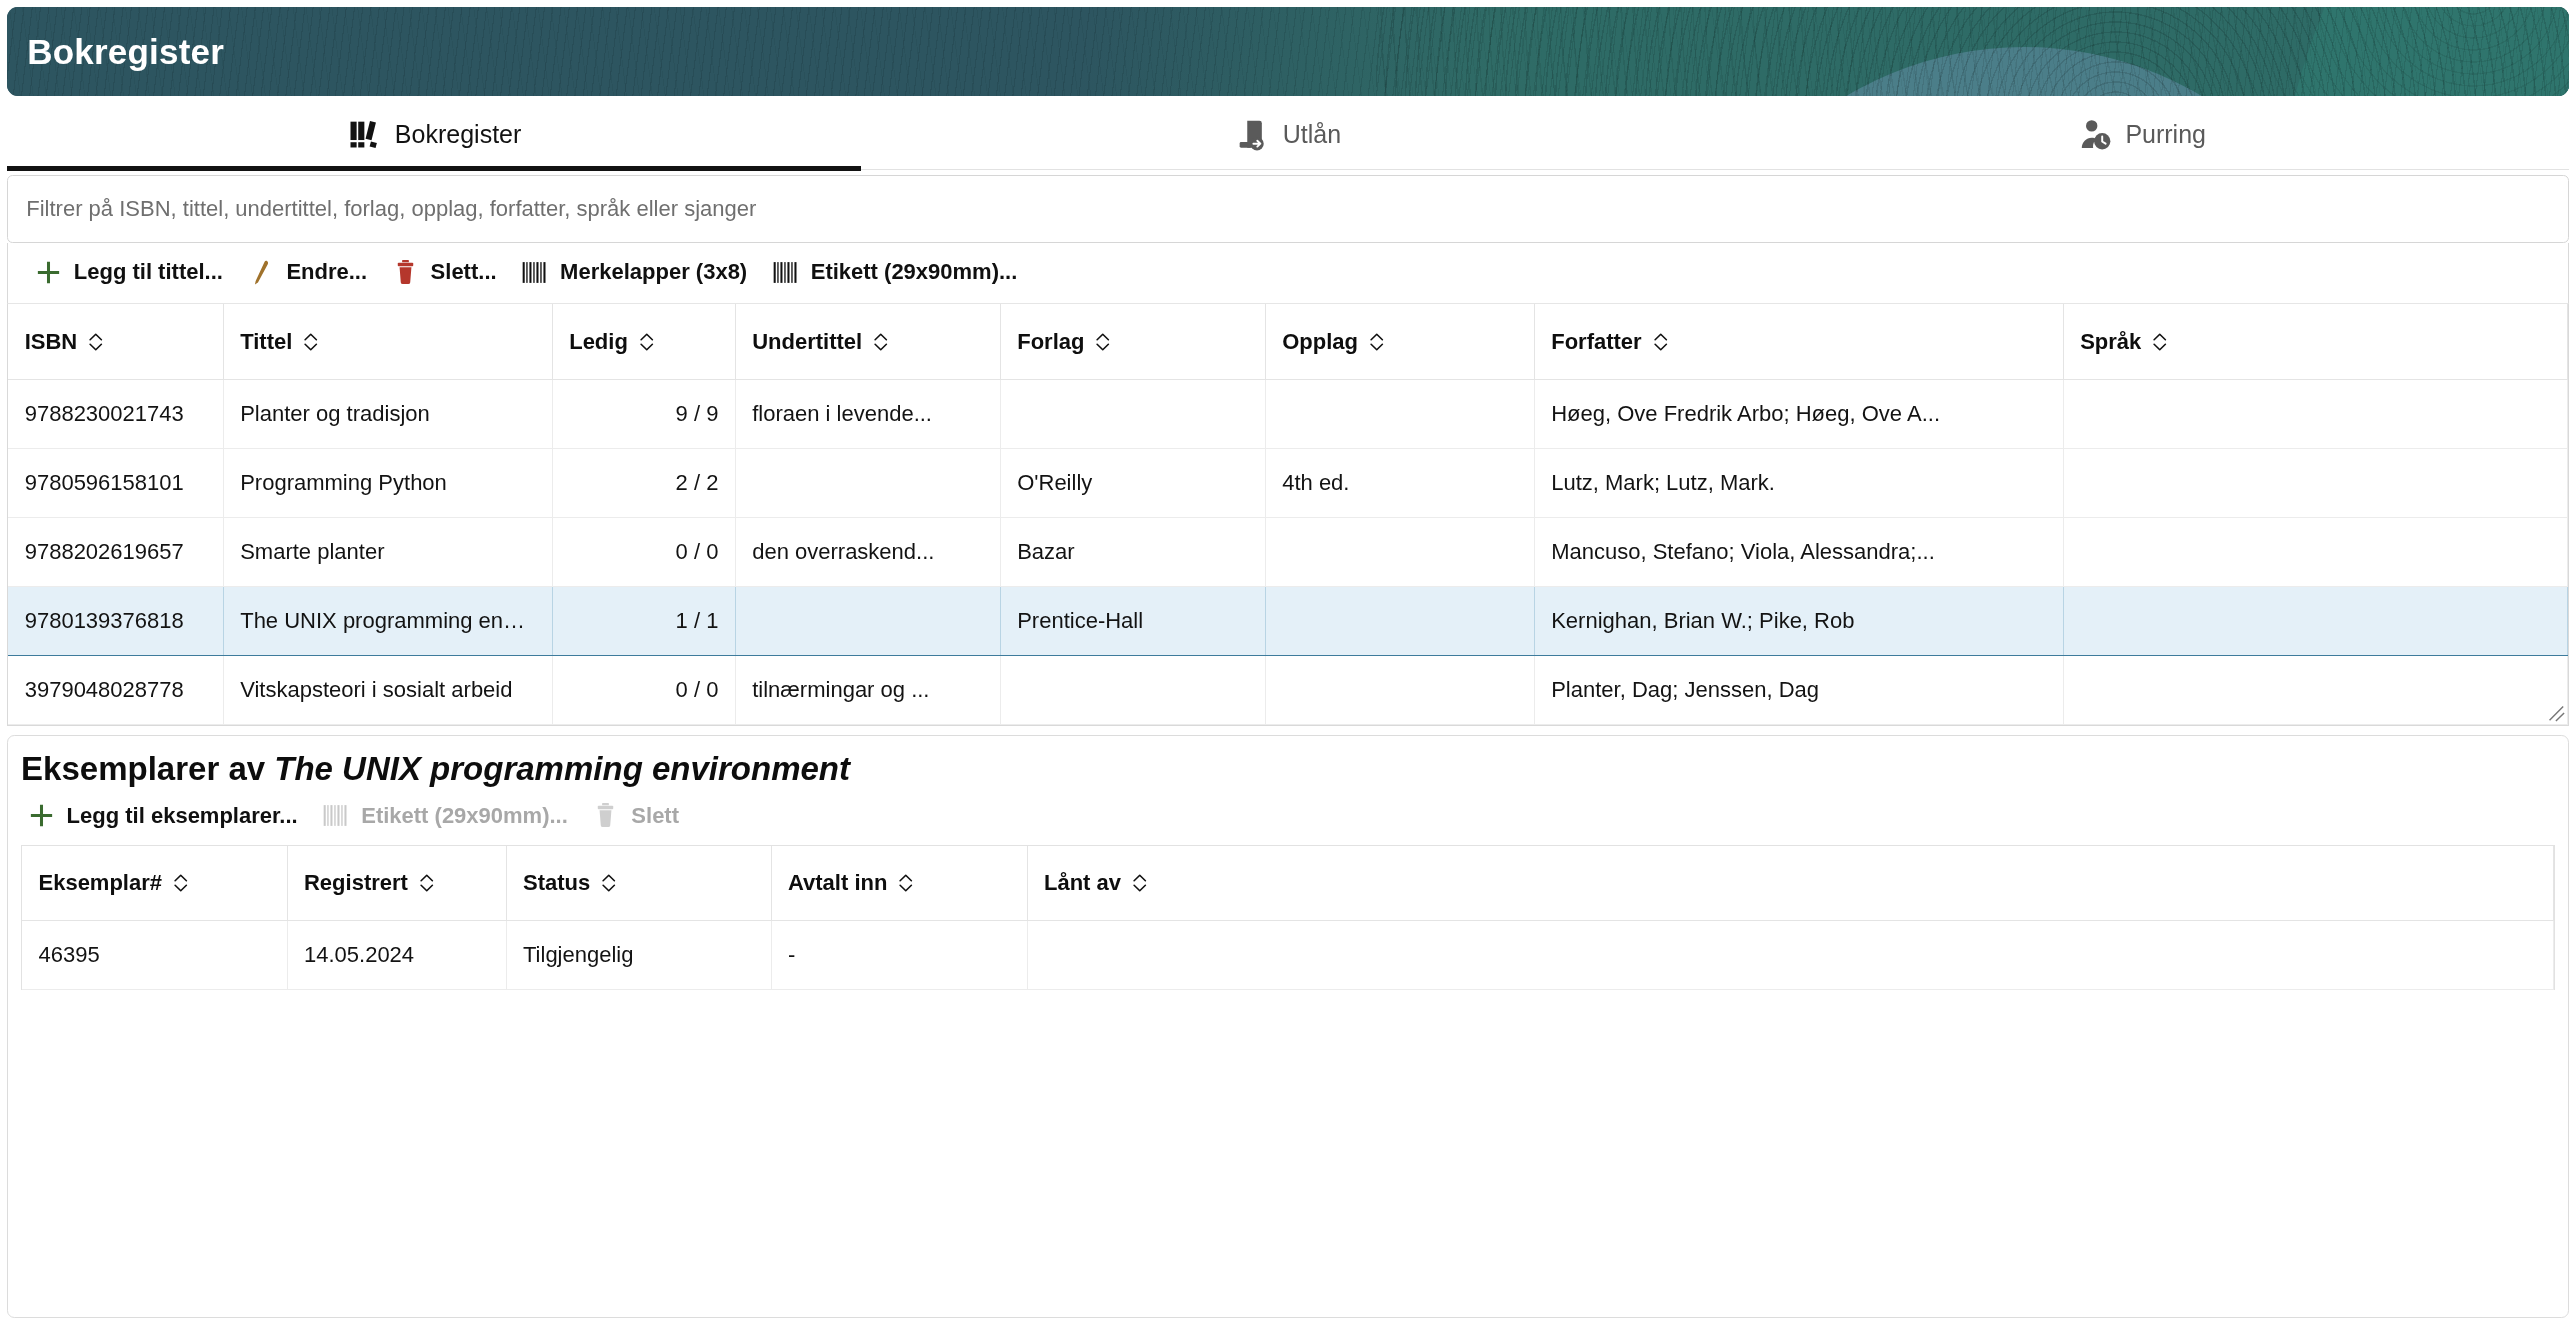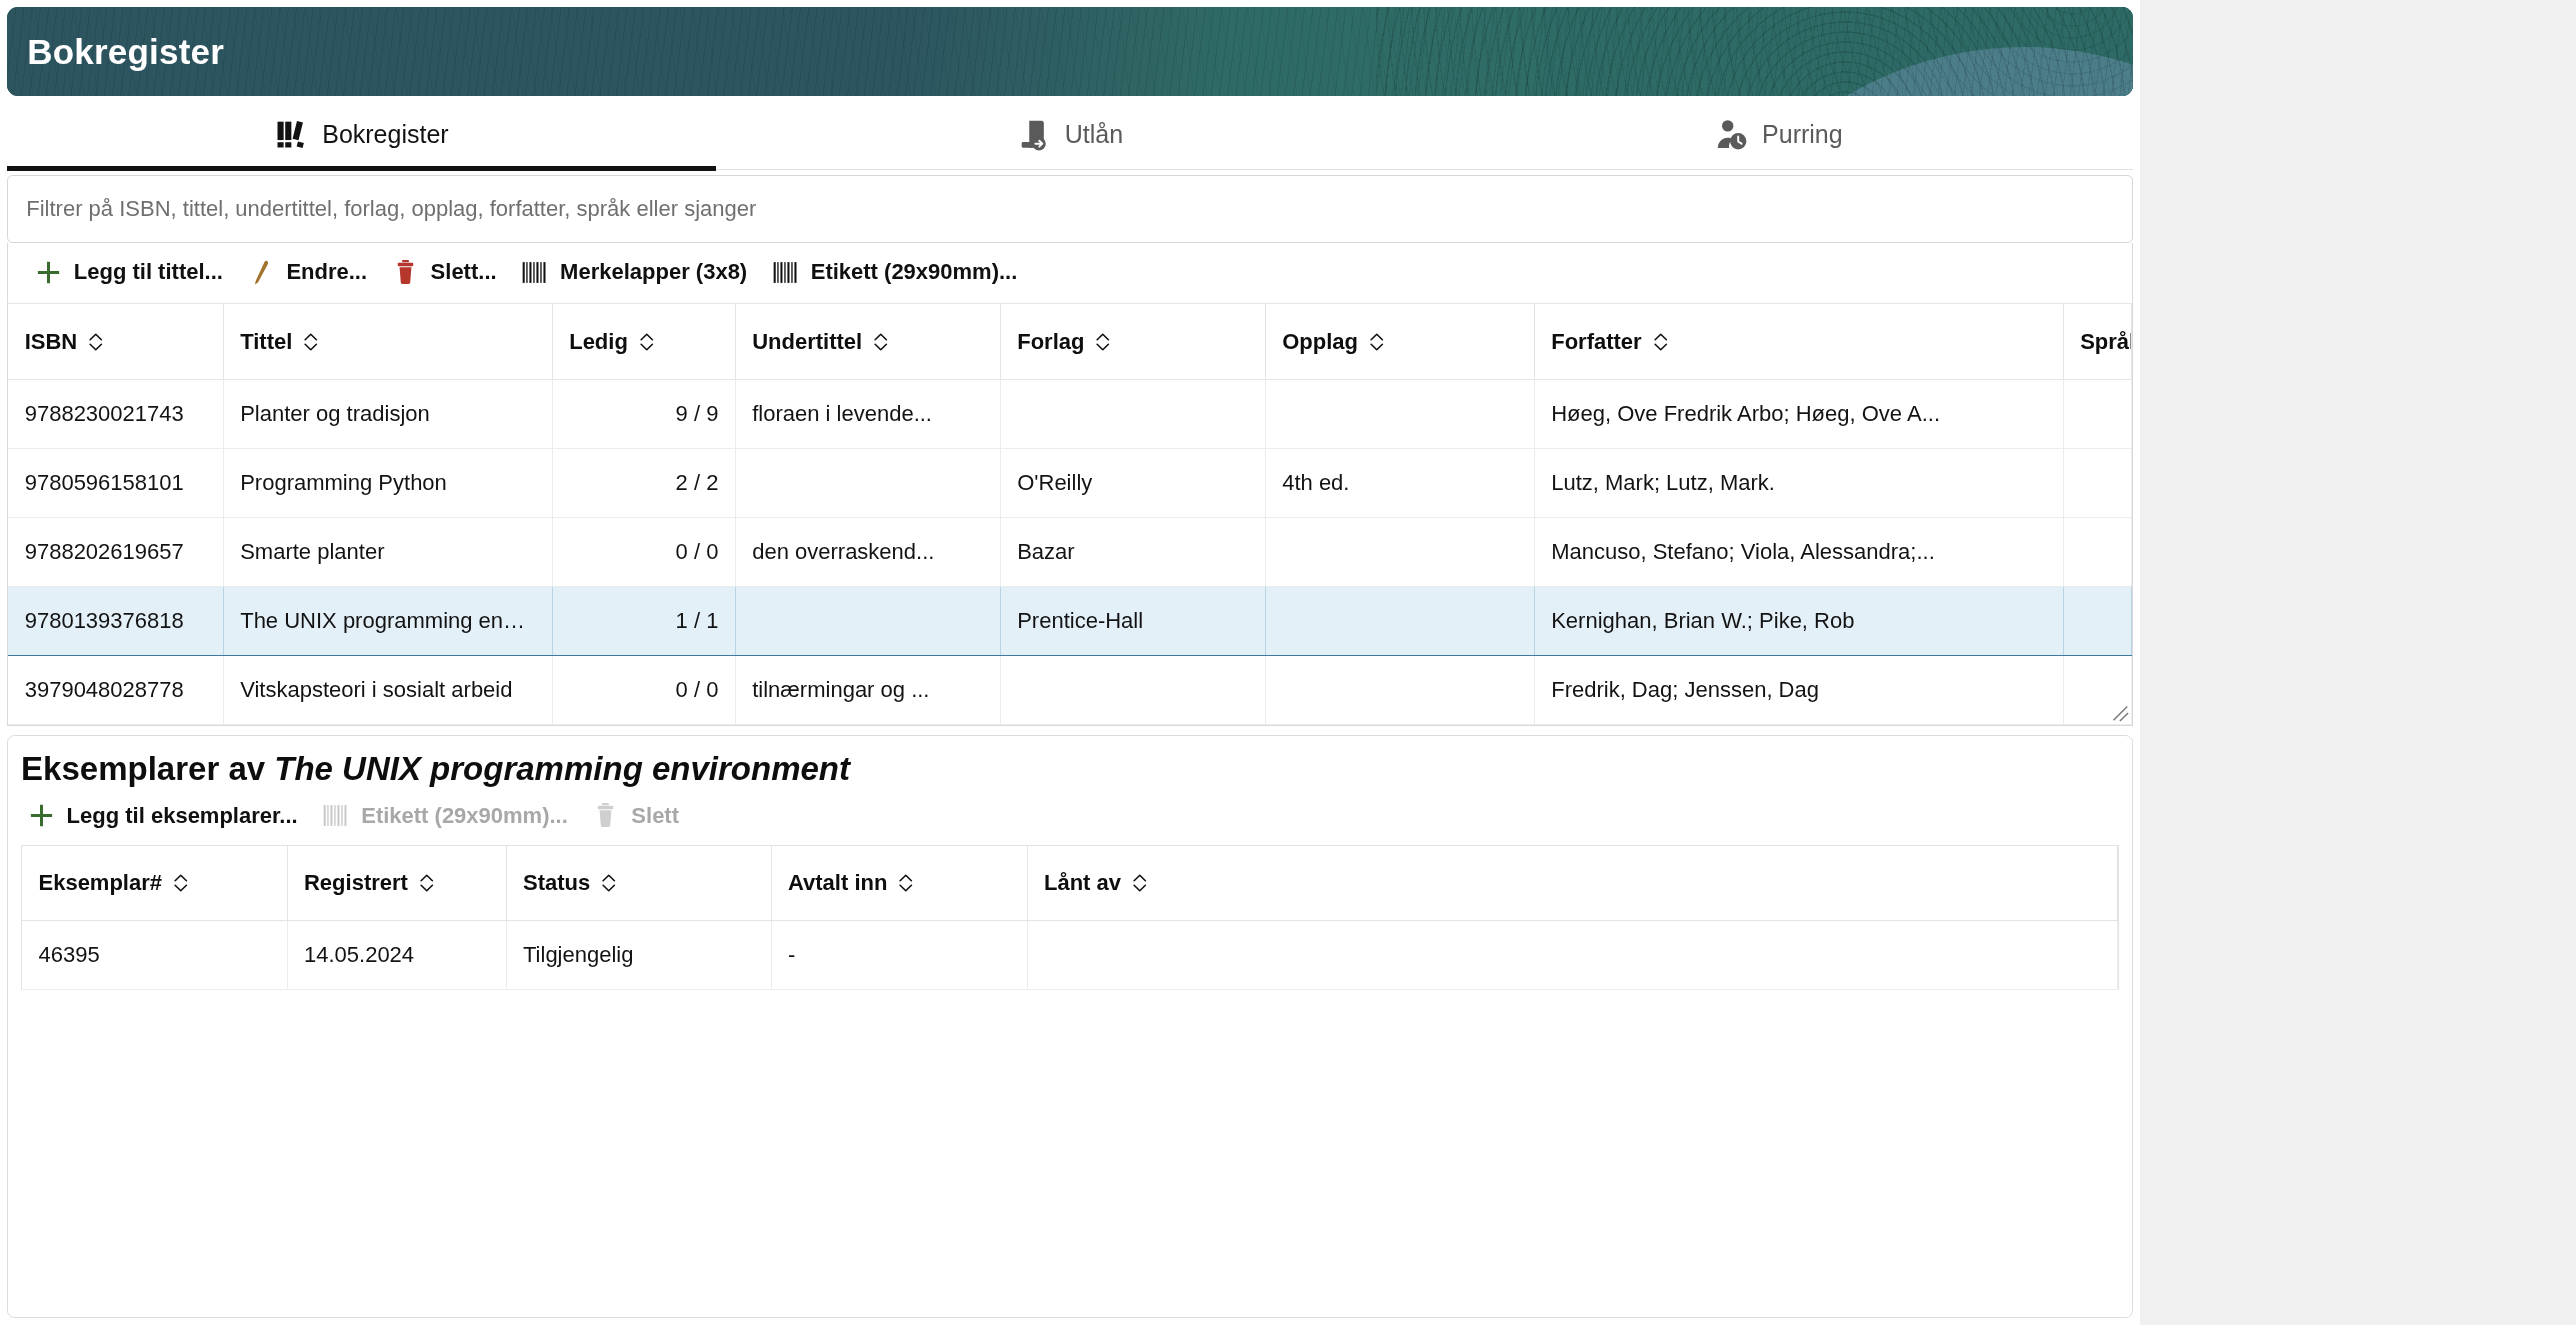--- a/index.html
+++ b/index.html
@@ -3,21 +3,21 @@
 <meta charset="utf-8">
 <style>
   * { box-sizing: border-box; margin: 0; padding: 0; }
   html, body {
     width: 2576px; height: 1325px;
     background: #f0f0f0;
     font-family: "Liberation Sans", sans-serif;
     overflow: hidden;
   }
   .app {
-    width: 2140px; height: 1325px;
+    width: 2576px; height: 1325px;
     position: relative;
     background: #ffffff;
     display: flex; flex-direction: column;
   }
 
   
   .header {
     position: relative;
     height: 89px;
     margin: 7.3px 7.3px 0 7.3px;
@@ -481,21 +481,21 @@
             <td>Kernighan, Brian W.; Pike, Rob</td>
             <td></td>
           </tr>
           <tr class="row">
             <td>3979048028778</td>
             <td>Vitskapsteori i sosialt arbeid</td>
             <td class="num">0 / 0</td>
             <td>tilnærmingar og ...</td>
             <td></td>
             <td></td>
-            <td>Fredrik, Dag; Jenssen, Dag</td>
+            <td>Planter, Dag; Jenssen, Dag</td>
             <td></td>
           </tr>
         </tbody>
     </table>
     <svg class="resize-grip" viewBox="0 0 22 22">
       <path d="M20 5 L5 20 M21 12 L12 21" stroke="#777" stroke-width="1.6" fill="none"></path>
     </svg>
   </div>
 
   <div class="detail">

